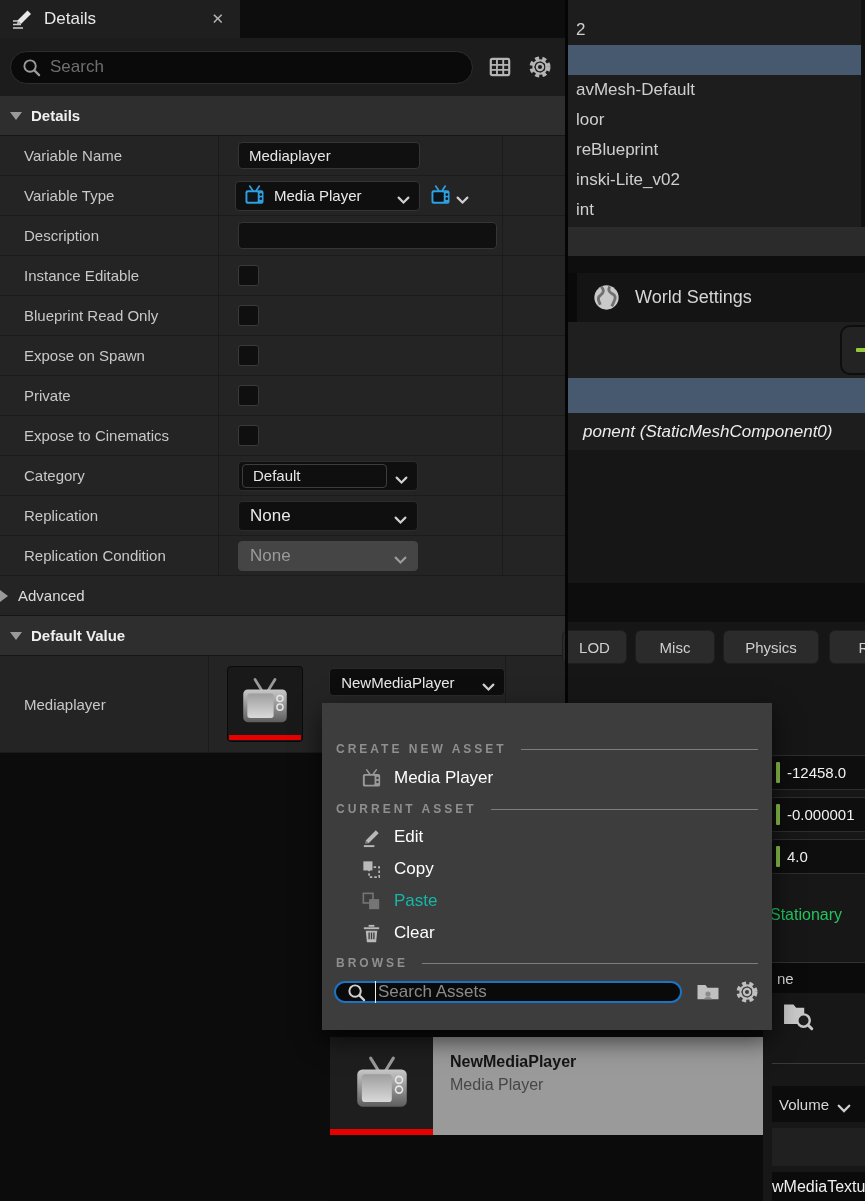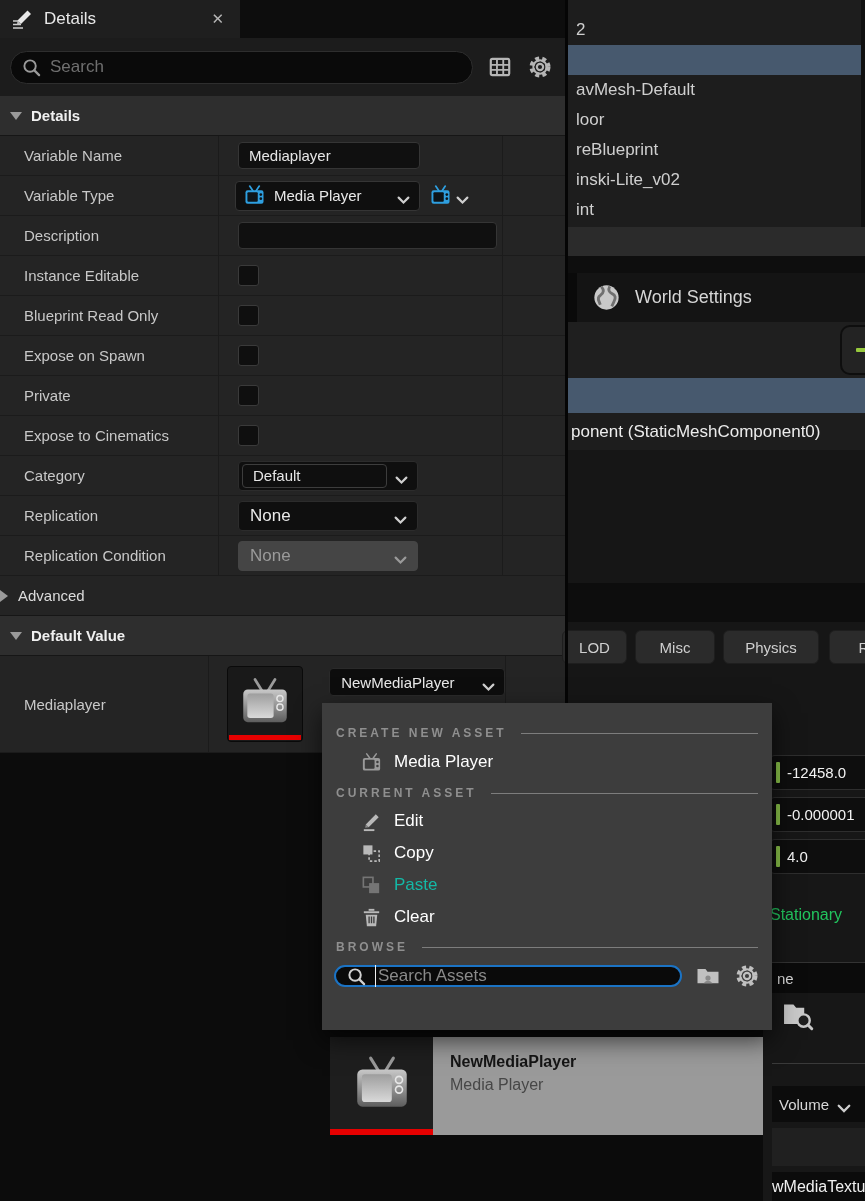--- a/index.html
+++ b/index.html
@@ -54,21 +54,21 @@
   .drop.disabled .dlabel { color:#9a9a9a; }
   .drop.disabled .chev { color:#9a9a9a; }
 
   .thumb { width:76px; height:76px; background:#191919; border:1px solid #0a0a0a; border-radius:4px; position:relative; display:flex; align-items:center; justify-content:center; margin-left:8px; }
   .thumb svg { width:62px; height:58px; }
   .thumb .redbar { position:absolute; left:1px; right:1px; bottom:1px; height:5px; background:#e60000; }
   .assetdrop { width:176px; height:28px; background:#0d0d0d; border:1px solid #2a2a2a; border-radius:4px; display:flex; align-items:center; padding:0 9px 0 11px; margin-left:26px; align-self:flex-start; margin-top:12px; }
   .assetdrop .dlabel { flex:1; color:#e8e8e8; font-size:15px; }
 
   
-  #asset-menu { position:absolute; left:322px; top:703px; width:450px; height:327px; background:#3d3d3d; box-shadow:0 10px 24px rgba(0,0,0,.65); z-index:20; padding-top:16px; }
+  #asset-menu { position:absolute; left:322px; top:703px; width:450px; height:327px; background:#3d3d3d; box-shadow:0 10px 24px rgba(0,0,0,.65); z-index:20; padding-top:32px; }
   .mhdr { display:flex; align-items:center; margin:7px 0 5px 14px; }
   .mhdr .htxt { color:#8f8f8f; font-size:12px; font-weight:bold; letter-spacing:3px; }
   .mhdr .hline { flex:1; height:1px; background:#7d7d7d; margin:0 14px; }
   .mitem { height:32px; display:flex; align-items:center; padding-left:38px; }
   .mitem .micon { width:23px; height:23px; margin-right:11px; flex:0 0 auto; }
   .mitem .mtxt { color:#ffffff; font-size:17px; }
   .mitem.big { height:34px; margin:2px 0 2px 0; }
   .mitem.disabled .mtxt { color:#14b8a6; }
   .msearchrow { display:flex; align-items:center; margin:9px 12px 0 12px; }
   .mpill { width:350px; height:22px; background:#0a0a0a; border:2px solid #1b73c4; border-radius:17px; display:flex; align-items:center; padding-left:11px; position:relative; }
@@ -100,21 +100,21 @@
   #band2 { top:256px; height:17px; background:#0e0e0e; }
   #ws-tabbar { top:273px; height:49px; background:#141414; display:flex; align-items:center; }
   #ws-tabbar .lstrip { width:9px; height:49px; background:#0a0a0a; }
   #ws-tabbar .gicon { width:31px; height:31px; margin-left:14px; }
   #ws-tabbar .wtxt { color:#d6d6d6; font-size:18px; margin-left:13px; }
   #ws-row { top:322px; height:56px; background:#1f1f1f; }
   #add-btn { position:absolute; left:272px; top:3px; width:60px; height:50px; background:#232323; border:2px solid #0e0e0e; border-radius:10px; display:flex; align-items:center; padding-left:14px; }
   #add-btn .plusbar { width:12px; height:4px; background:#97c93d; border-radius:1px; }
   #sel-row { top:378px; height:35px; background:#47596e; }
   #comp-row { top:413px; height:37px; background:#1d1d1d; display:flex; align-items:center; }
-  #comp-row .ctxt { color:#ececec; font-size:17px; padding-left:3px; white-space:nowrap; }
+  #comp-row .ctxt { color:#ececec; font-size:17px; padding-left:15px; white-space:nowrap;font-style:italic; }
   #dark1 { top:450px; height:133px; background:#161616; }
   #dark2 { top:583px; height:39px; background:#0d0d0d; }
   #cat-tabs { top:622px; height:50px; background:#161616;text-align:center; }
   .cattab { position:absolute; top:8px; height:34px; background:#2b2b2b; border:1px solid #1e1e1e; border-radius:6px; display:flex; align-items:center; justify-content:center; color:#cfcfcf; font-size:15px; }
   #dark3 { top:672px; height:83px; background:#161616; }
   .numfield { position:absolute; left:202px; width:120px; height:35px; background:#0e0e0e; border:1px solid #2e2e2e; border-radius:4px; display:flex; align-items:center; }
   .numfield .gbar { width:4px; height:21px; background:#8bc34a; border-radius:1px; margin-left:5px; }
   .numfield .ntxt { color:#f2f2f2; font-size:15px; margin-left:7px; white-space:nowrap; }
   #mobility { top:880px; left:202px; color:#22c55e; font-size:16px; position:absolute;margin-top:26px; }
   #ne-strip { position:absolute; left:204px; top:962px; width:100px; height:31px; background:#0b0b0b; border-top:1px solid #333; display:flex; align-items:center; }

